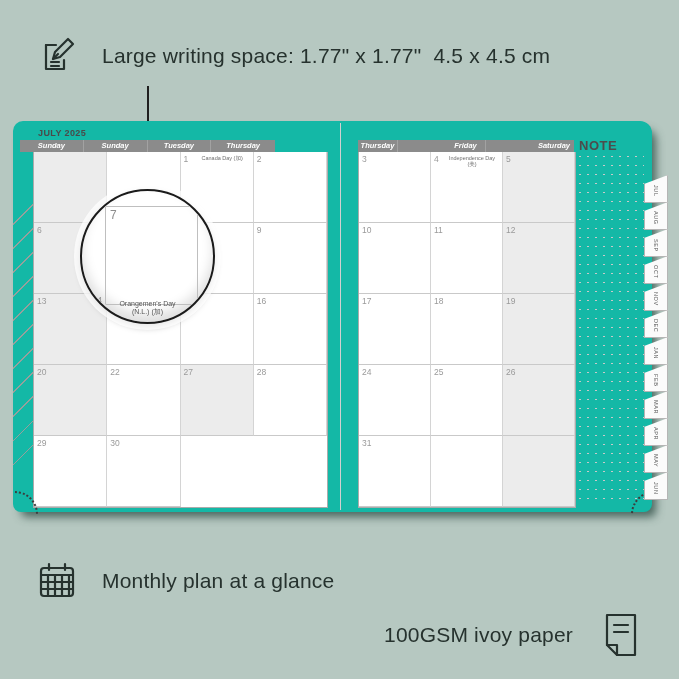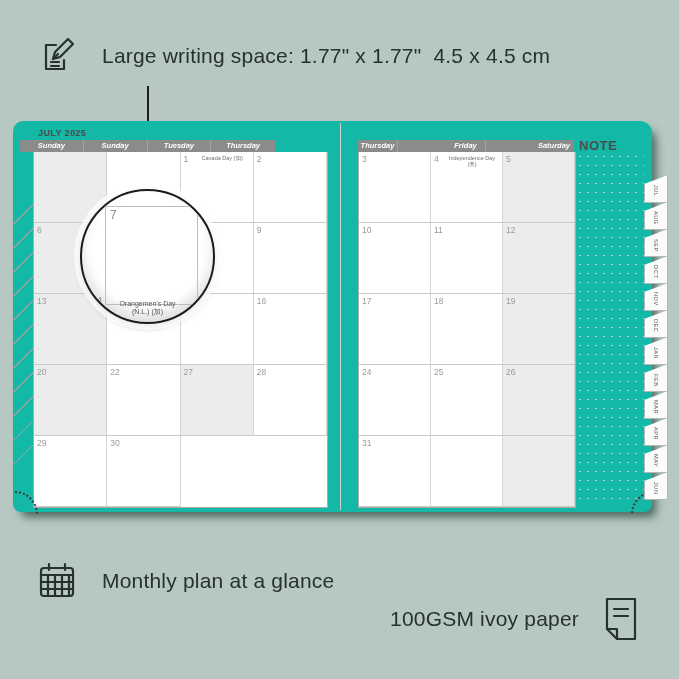--- a/index.html
+++ b/index.html
@@ -6,21 +6,21 @@
   .canvas{
     position:relative; width:679px; height:679px; overflow:hidden;
     background:#b6c8c1; font-family:"Liberation Sans", sans-serif;
   }
   
   .anno{position:absolute; display:flex; align-items:center; gap:24px; color:#26322e;}
   .anno svg{flex:0 0 auto;}
   .anno-text{font-size:21px; font-weight:500; letter-spacing:.2px; white-space:pre; color:#26322e;}
   #anno-top{left:38px; top:36px;}
   #anno-bottom-left{left:36px; top:560px;}
-  #anno-bottom-right{right:36px; top:594px; gap:18px;text-align:center;}
+  #anno-bottom-right{right:36px; top:610px; gap:24px;text-align:center;}
   .leader{position:absolute; left:147px; top:86px; width:2px; height:104px; background:#1f1f1f;}
 
   
   .spread{
     position:absolute; left:13px; top:121px; width:639px; height:391px;
     background:#14b8a6; border-radius:10px 12px 8px 8px;
     box-shadow:6px 7px 9px -2px rgba(56,87,79,.85);
   }
   .edge-hatch{
     position:absolute; left:0; top:80px; width:20px; height:276px;

